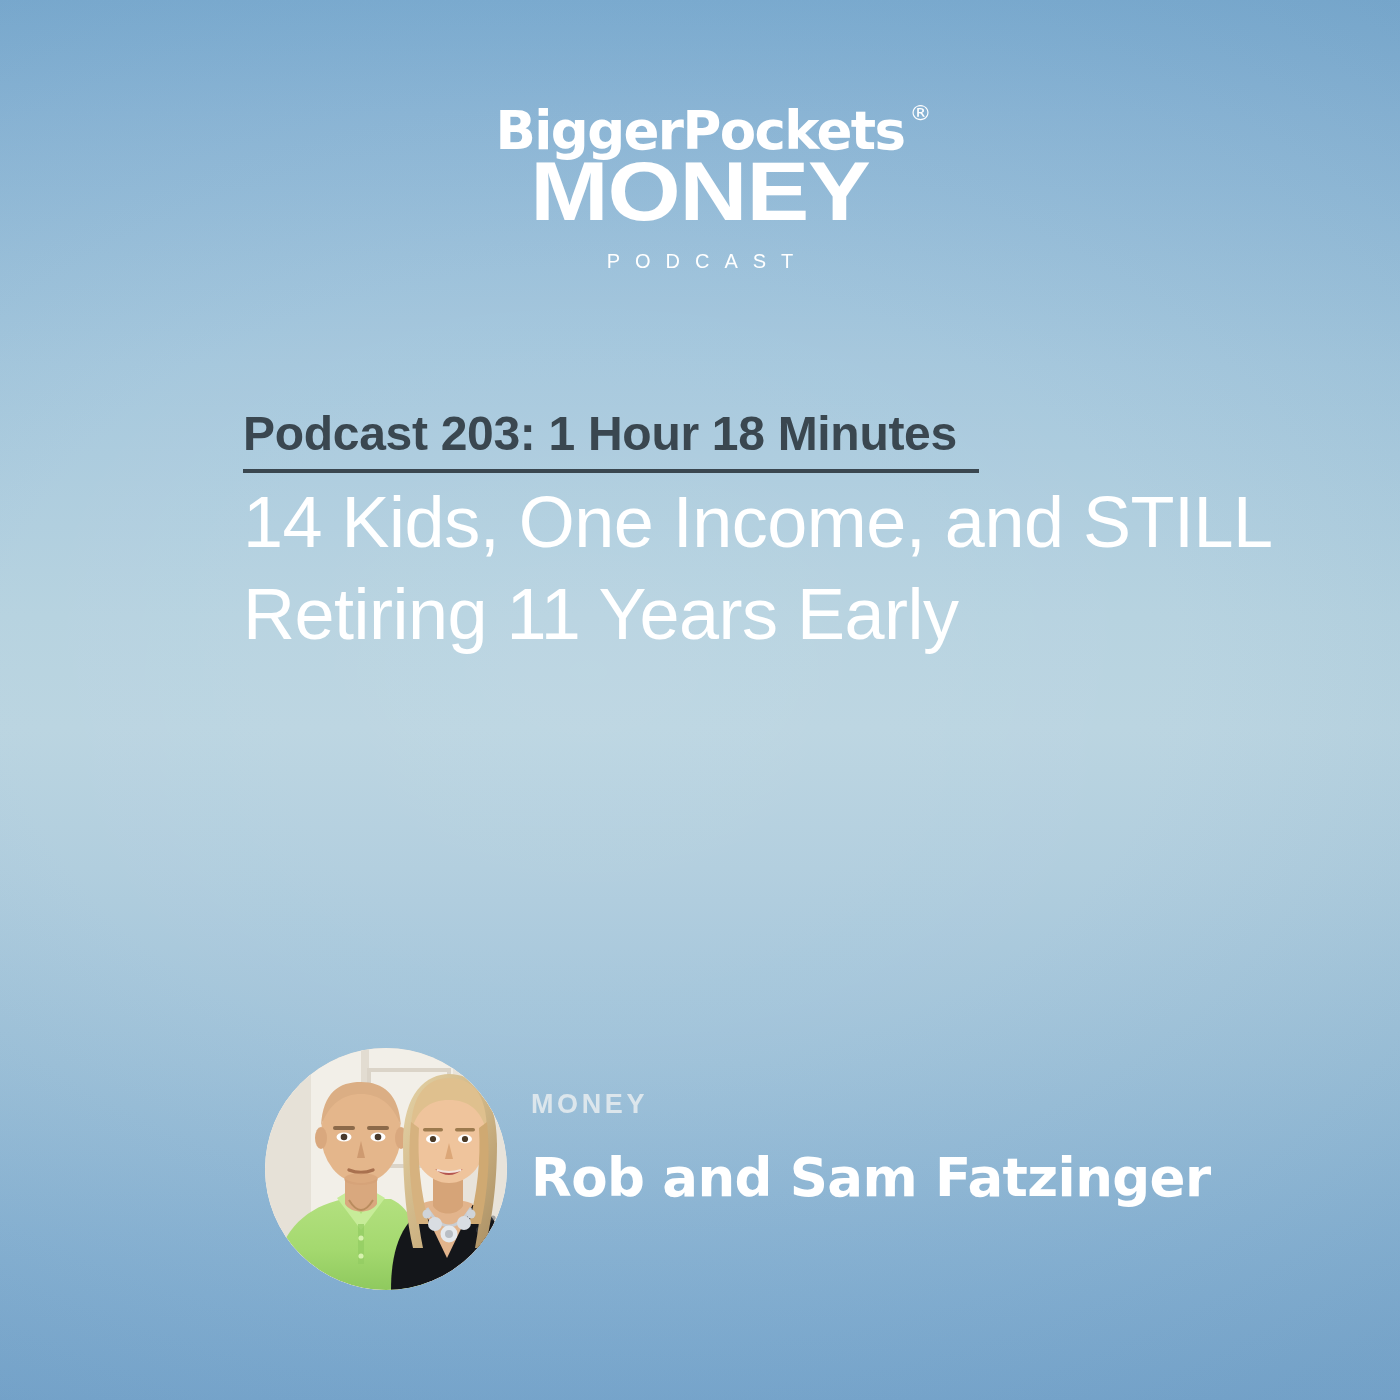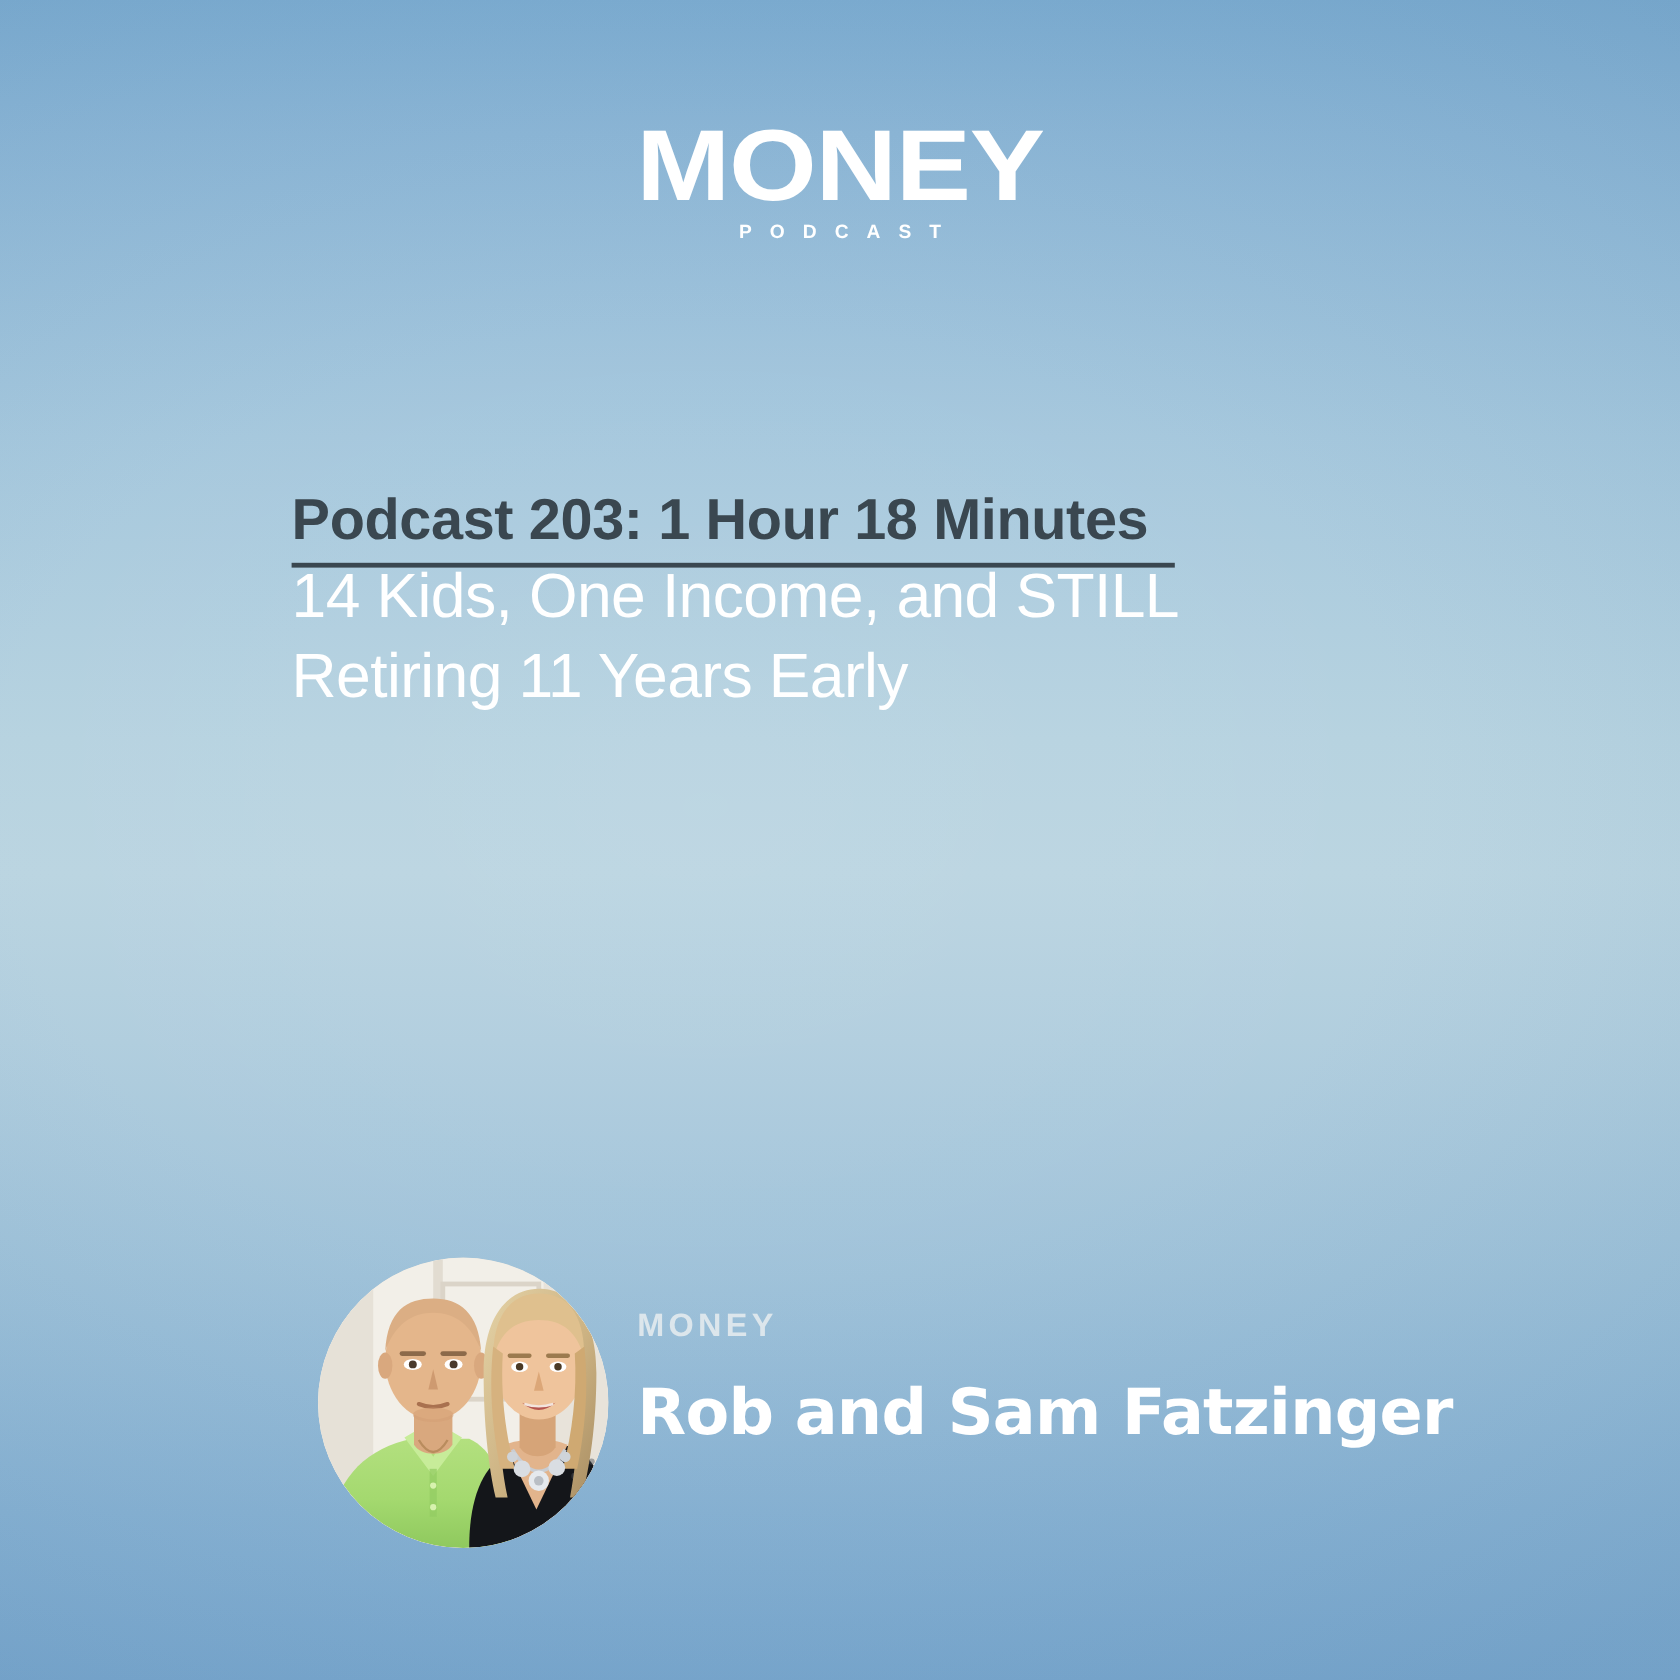--- a/index.html
+++ b/index.html
@@ -73,24 +73,24 @@
     color: #ffffff;
     font-family: "Liberation Sans Narrow", "Liberation Sans", sans-serif;
     font-size: 84px;
     font-weight: 700;
     letter-spacing: -1px;
     line-height: 0.92;
     transform: scaleX(1.12);
   }
   .logo-podcast {
     display: block;
-    margin-top: 9px;
-    color: #ffffff;
-    font-size: 16px;
-    font-weight: 700;
+    margin-top: 21px;
+    color: #ffffff;
+    font-size: 20px;
+    font-weight: 400;
     letter-spacing: 15px;
     text-indent: 15px;
     line-height: 1;
   }
 
   
   .episode-meta {
     position: absolute;
     top: 408px;
     left: 243px;
@@ -109,26 +109,26 @@
     left: 243px;
     width: 736px;
     height: 4px;
     background: #3A4750;
     z-index: 3;
   }
 
   
   .episode-title {
     position: absolute;
-    top: 464px;
+    top: 476px;
     left: 243px;
     width: 1000px;
     color: #ffffff;
     font-family: "Liberation Sans Narrow", "Liberation Sans", sans-serif;
-    font-size: 52px;
+    font-size: 72px;
     font-weight: 400;
     letter-spacing: -0.5px;
     line-height: 1.28;
     z-index: 3;
   }
   .episode-title .tline { display: block; white-space: nowrap; }
 
   
   .guest-photo {
     position: absolute;
@@ -168,20 +168,24 @@
     line-height: 1.05;
     white-space: nowrap;
   }
 </style>
 </head>
 <body>
 
 <div id="cover">
 
   <div class="logo-block">
+    <span class="logo-brand">
+      <span>BiggerPockets</span>
+      <span class="logo-reg">®</span>
+    </span>
     <span class="logo-money">MONEY</span>
     <span class="logo-podcast">PODCAST</span>
   </div>
 
   <div class="episode-meta">Podcast 203: 1 Hour 18 Minutes</div>
   <div class="episode-meta-underline"></div>
 
   <div class="episode-title">
     <span class="tline">14 Kids, One Income, and STILL</span>
     <span class="tline">Retiring 11 Years Early</span>

